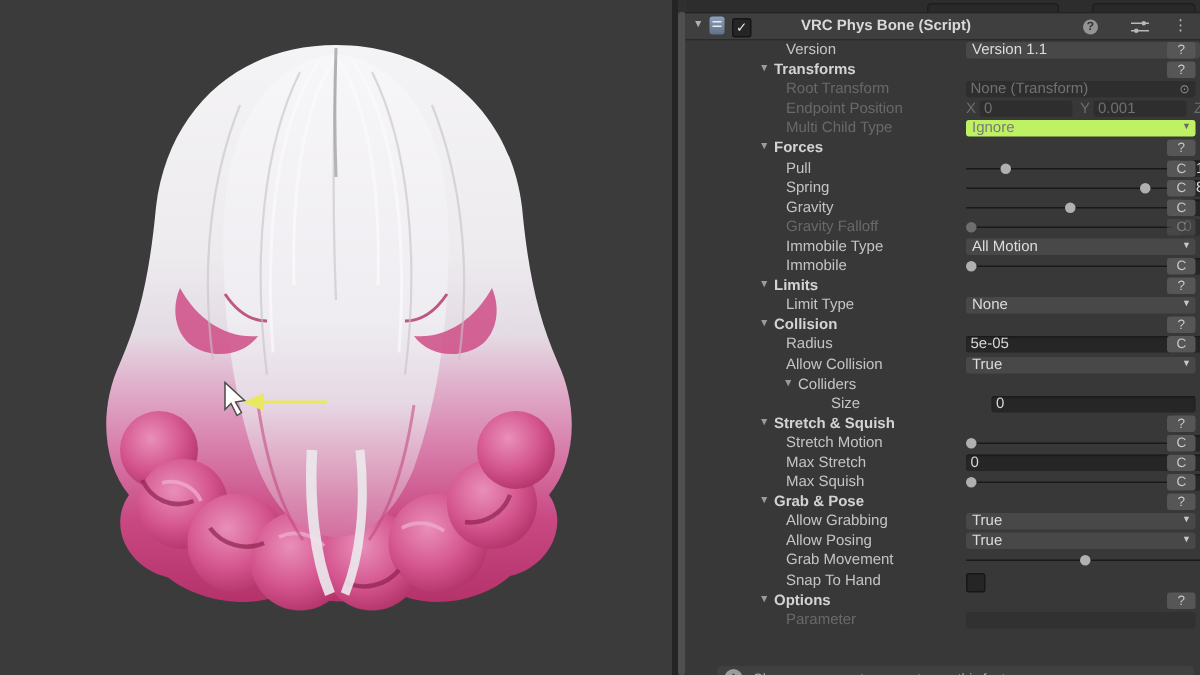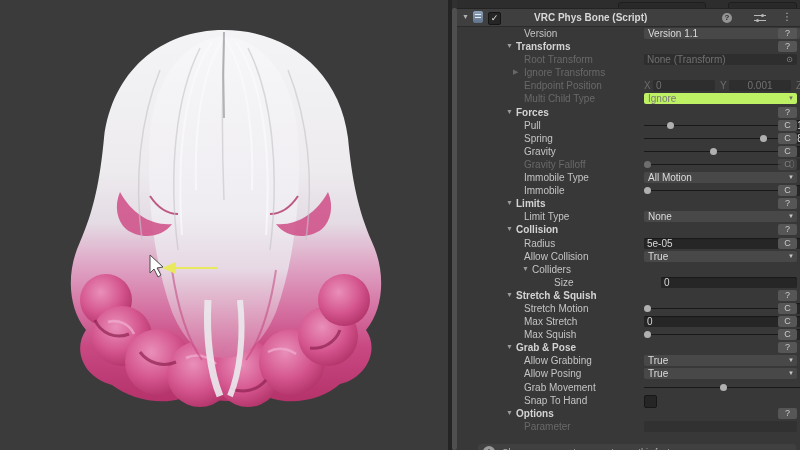--- a/index.html
+++ b/index.html
@@ -210,29 +210,25 @@
         <button class="btn">?</button>
       </div>
       <div class="row dis">
         <span class="lbl">Root Transform</span>
         <div class="field ff">
           <span>None (Transform)</span>
           <span class="picker">⊙</span>
         </div>
       </div>
       <div class="row dis">
-        <span class="fold">▶</span>
-        <span class="lbl">Ignore Transforms</span>
-      </div>
-      <div class="row dis">
         <span class="lbl">Endpoint Position</span>
         <span class="axl" style="left:143px;">X</span>
         <div class="field" style="left:152px;width:56px;">0</div>
         <span class="axl" style="left:219px;">Y</span>
-        <div class="field" style="left:228px;width:56px;text-align:center;">0.001</div>
+        <div class="field" style="left:228px;width:56px;">0.001</div>
         <span class="axl" style="left:295px;">Z</span>
         <div class="field" style="left:304px;right:3px;">0</div>
       </div>
       <div class="row dis">
         <span class="lbl">Multi Child Type</span>
         <div class="dd">
           <span>Ignore</span>
           <span class="dda">▼</span>
         </div>
       </div>

